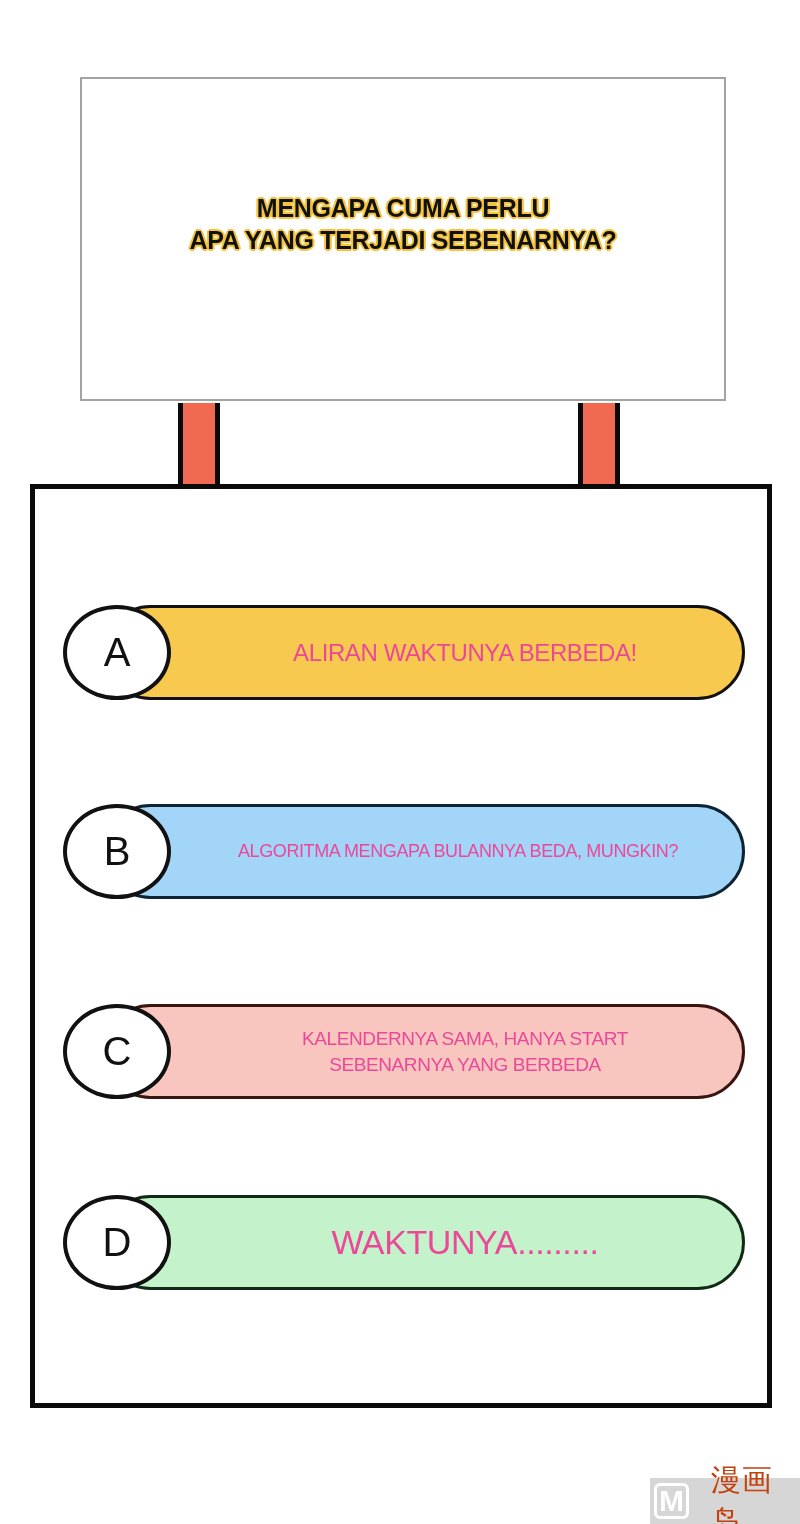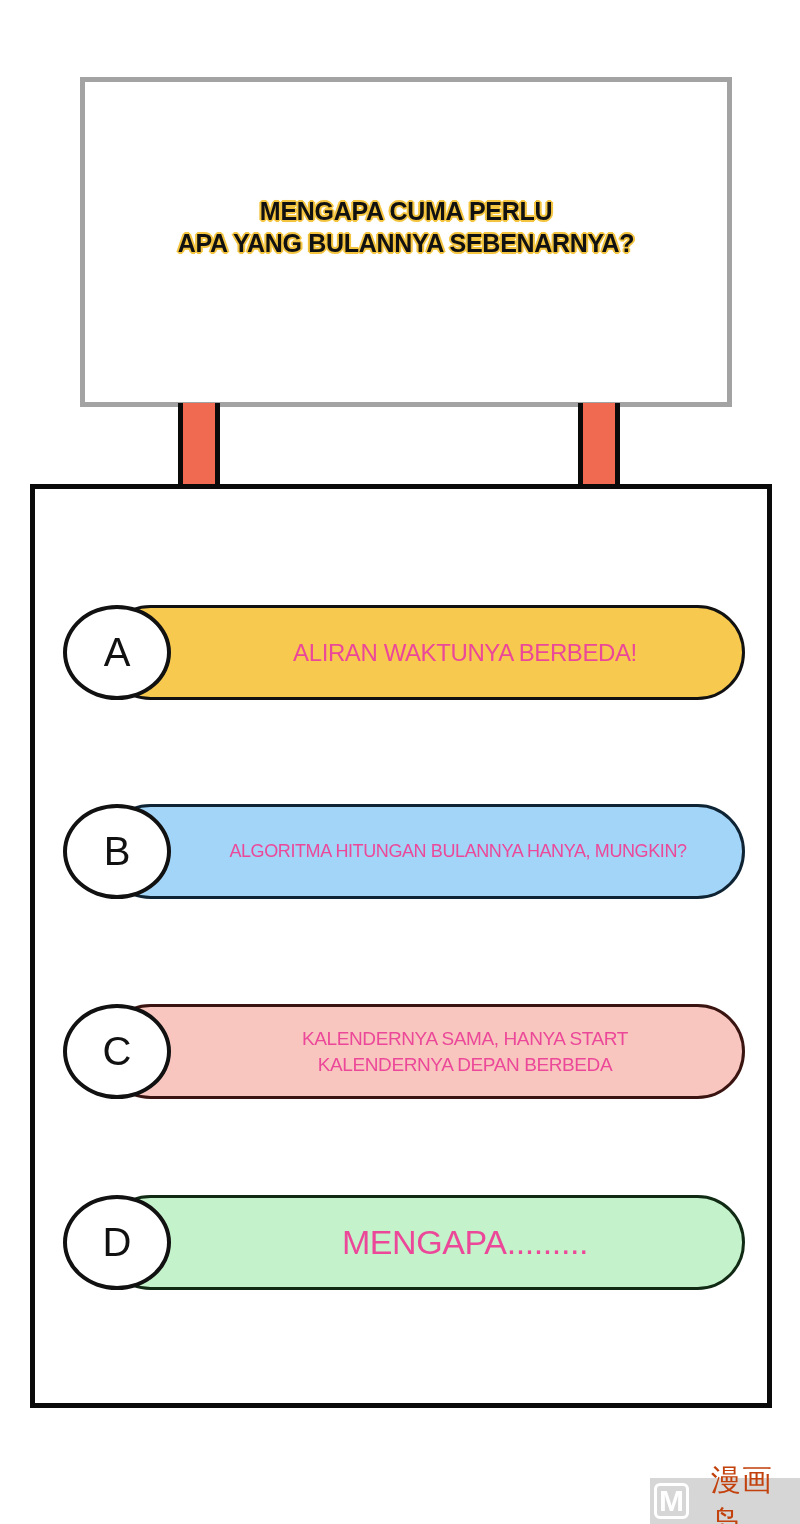--- a/index.html
+++ b/index.html
@@ -4,21 +4,21 @@
 <style>
   html, body { margin: 0; padding: 0; }
   body {
     width: 800px; height: 1524px; background: #ffffff;
     position: relative; overflow: hidden;
     font-family: "Liberation Sans", sans-serif;
   }
   .sign {
     position: absolute; left: 80px; top: 77px;
     width: 642px; height: 320px;
-    border: 5px solid #a3a3a3; background: #fff;
+    border: 2px solid #a3a3a3; background: #fff;
   }
   .sign-text {
     position: absolute; left: 0; right: 0; top: 113px;
     text-align: center;
     font-family: "Liberation Sans", sans-serif;
     font-weight: bold; font-size: 25px; line-height: 32px;
     color: #111;
     letter-spacing: -0.3px;
     text-shadow:
       0 0 2px #f4c542, 0 0 2px #f4c542, 0 0 3px #f4c542,
@@ -81,54 +81,54 @@
     font-family: "Liberation Sans", sans-serif;
   }
   .wm-text { color: #c2410c; font-size: 30px; font-family: "DejaVu Sans", sans-serif; letter-spacing: 1px; margin-left: 16px; }
 </style>
 </head>
 <body>
 
 <div class="sign">
   <div class="sign-text">
     <div>MENGAPA CUMA PERLU</div>
-    <div>APA YANG BULANNYA SEBENARNYA?</div>
+    <div>APA YANG TERJADI SEBENARNYA?</div>
   </div>
 </div>
 
 <div class="post left"></div>
 <div class="post right"></div>
 
 <div class="panel"></div>
 
 <div class="option opt-a">
   <div class="pill" style="background:#f7ca4f;"></div>
   <div class="pill-text">ALIRAN WAKTUNYA BERBEDA!</div>
   <div class="letter-circle">A</div>
 </div>
 
 <div class="option opt-b">
   <div class="pill" style="background:#a3d5f8; border-color:#0e2434;"></div>
-  <div class="pill-text">ALGORITMA HITUNGAN BULANNYA HANYA, MUNGKIN?</div>
+  <div class="pill-text">ALGORITMA MENGAPA BULANNYA BEDA, MUNGKIN?</div>
   <div class="letter-circle">B</div>
 </div>
 
 <div class="option opt-c">
   <div class="pill" style="background:#f8c6bf; border-color:#3a1410;"></div>
   <div class="pill-text">
     <div>
       <div>KALENDERNYA SAMA, HANYA START</div>
-      <div>KALENDERNYA DEPAN BERBEDA</div>
+      <div>SEBENARNYA YANG BERBEDA</div>
     </div>
   </div>
   <div class="letter-circle">C</div>
 </div>
 
 <div class="option opt-d">
   <div class="pill" style="background:#c4f2cb; border-color:#102a14;"></div>
-  <div class="pill-text">MENGAPA.........</div>
+  <div class="pill-text">WAKTUNYA.........</div>
   <div class="letter-circle">D</div>
 </div>
 
 <div class="watermark">
   <div class="wm-m">M</div>
   <div class="wm-text">漫画岛</div>
 </div>
 
 </body></html>

